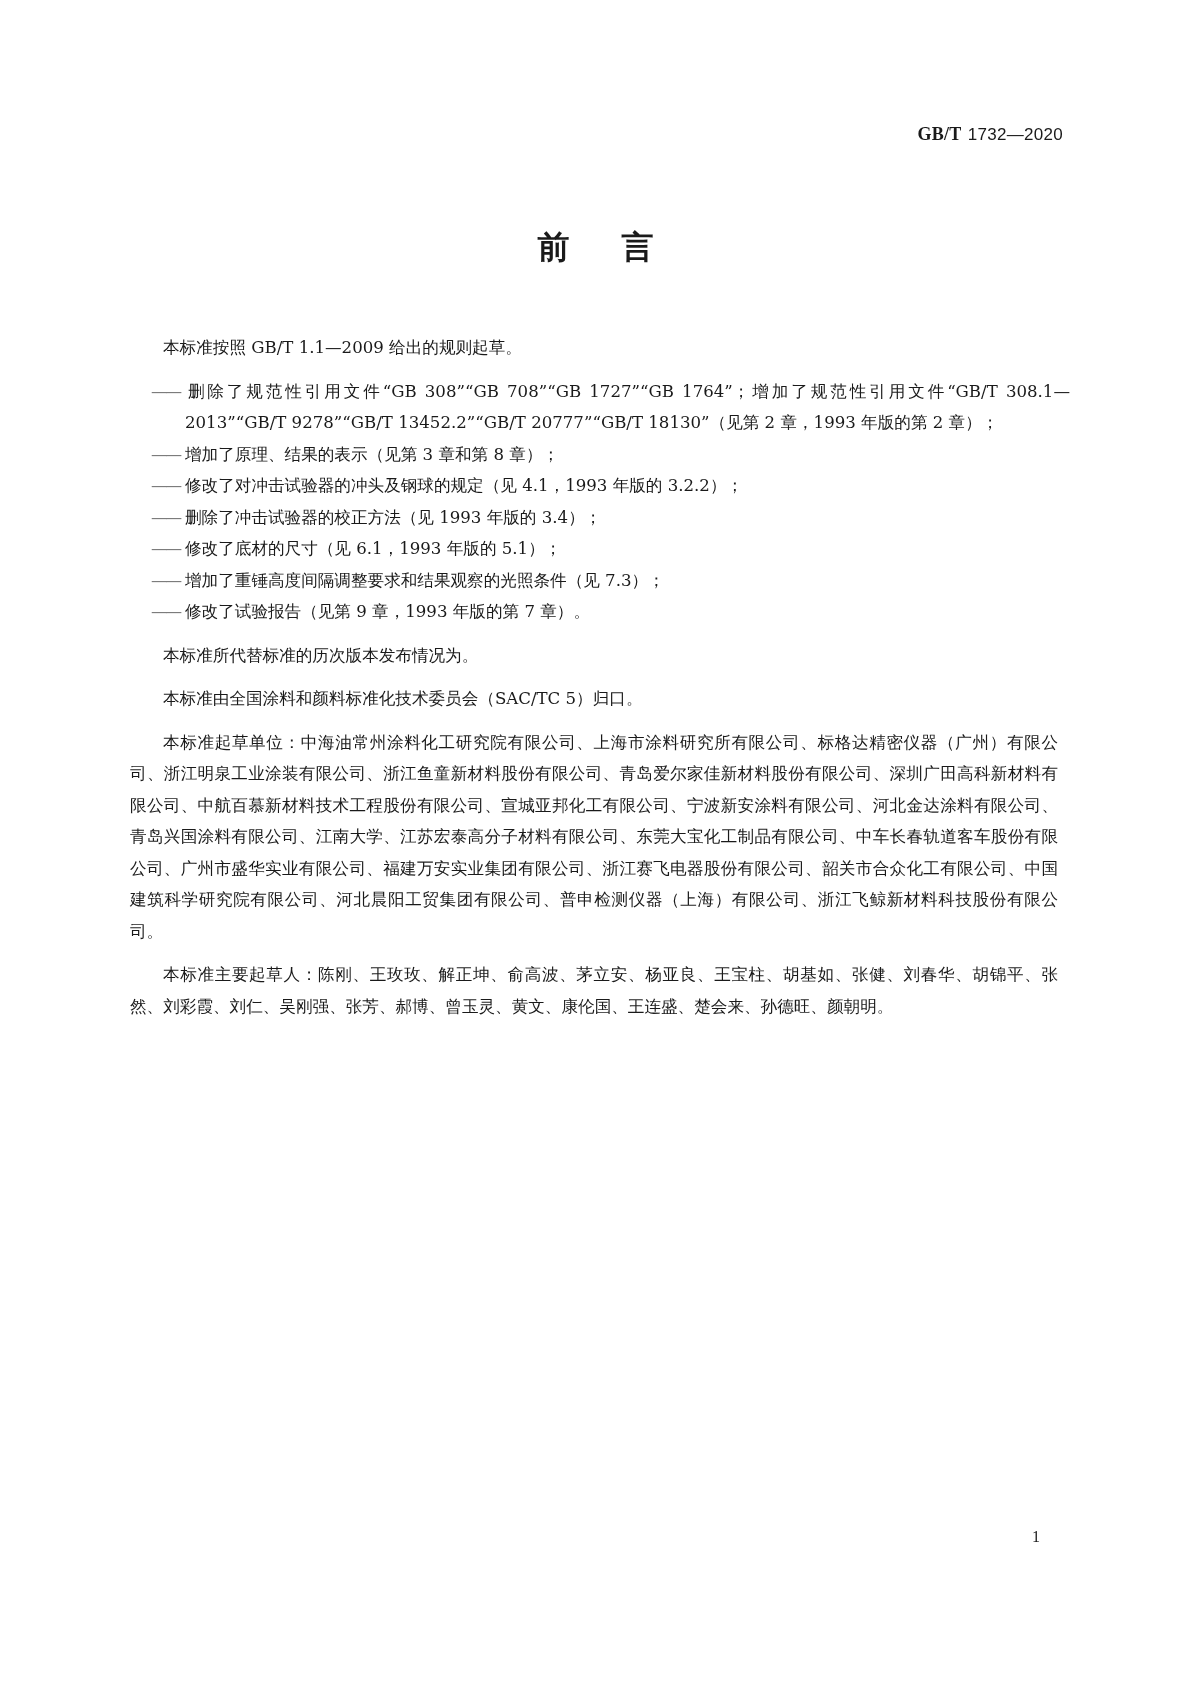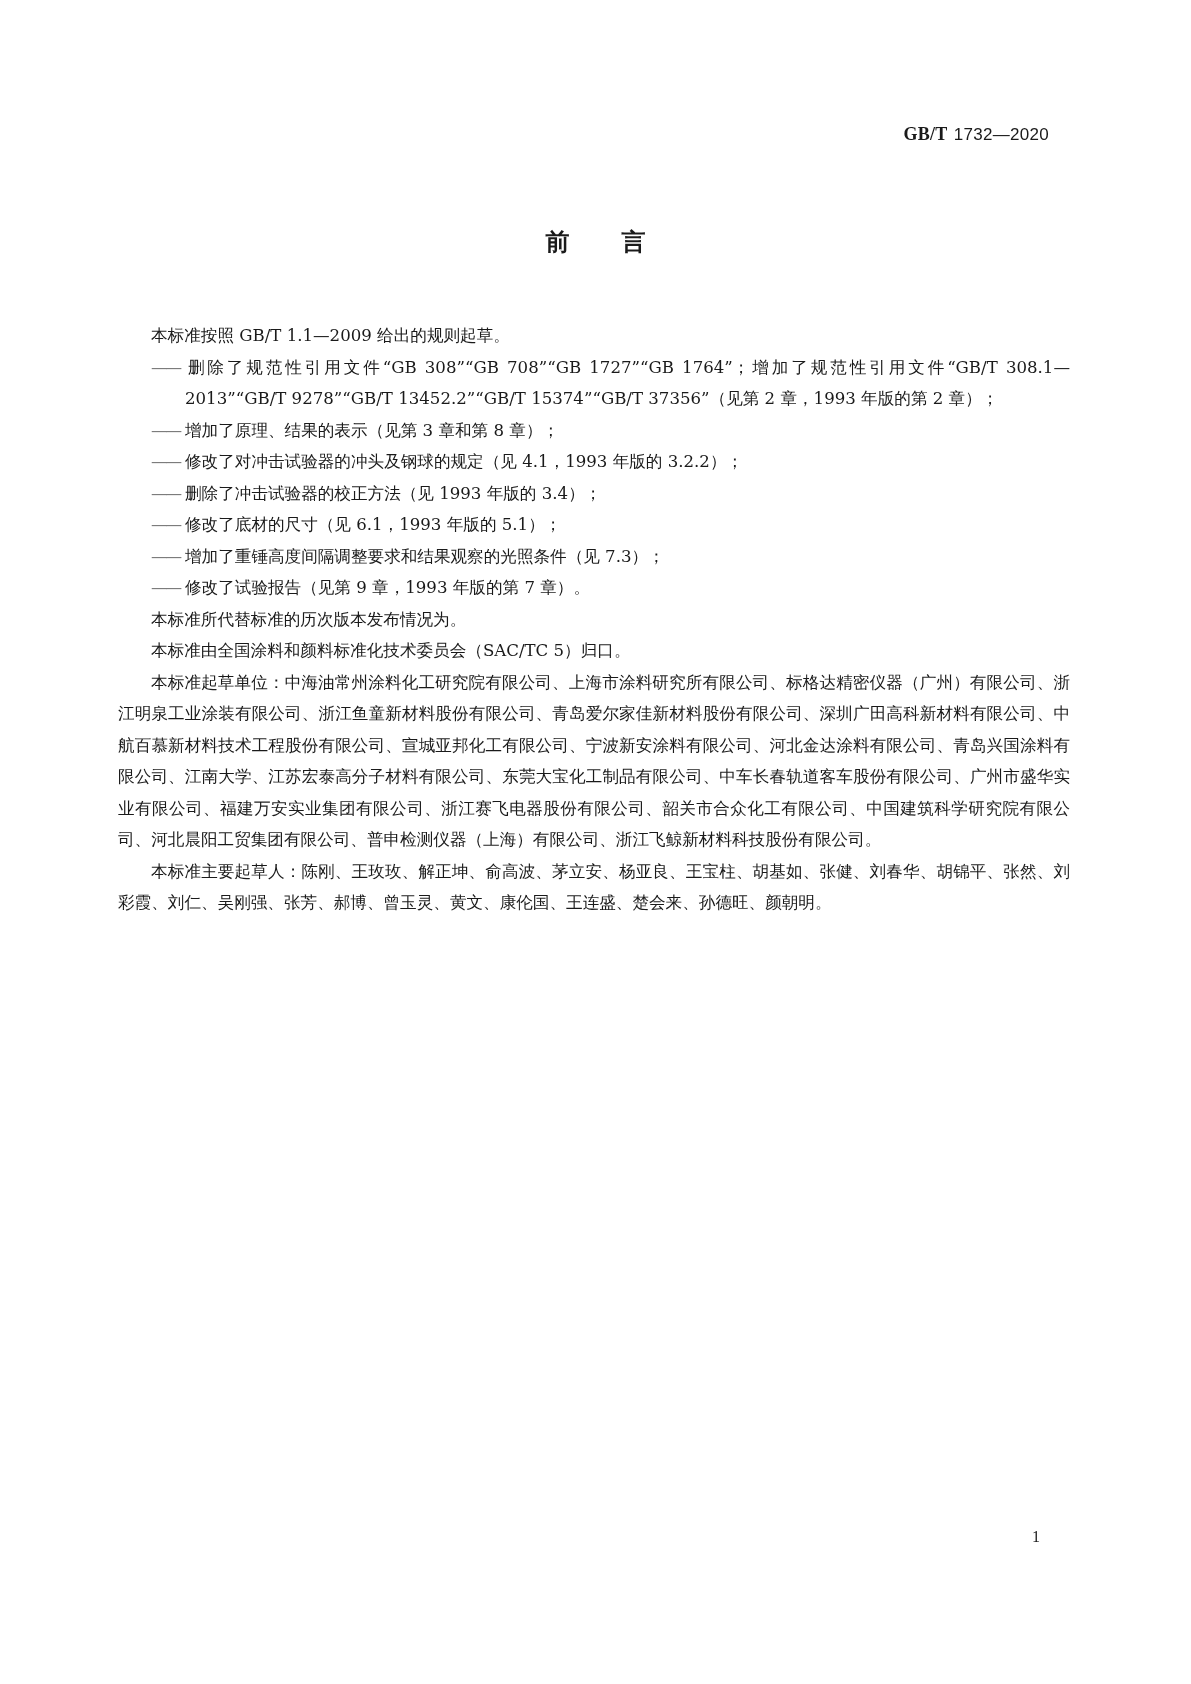--- a/index.html
+++ b/index.html
@@ -11,21 +11,21 @@
       width: 1191px;
       height: 1684px;
       position: relative;
       overflow: hidden;
       font-family: "DejaVu Serif", "Liberation Serif", serif;
       color: #1a1a1a;
     }
     .std-code {
       position: absolute;
       top: 124px;
-      right: 142px;
+      right: 128px;
       font-size: 17px;
       letter-spacing: 0.3px;
     }
     .std-code .gbt {
       font-family: "Liberation Serif", "DejaVu Serif", serif;
       font-weight: bold;
       font-size: 18px;
     }
     .std-code .num {
       font-family: "Liberation Sans", "DejaVu Sans", sans-serif;
@@ -33,34 +33,34 @@
       margin-left: 6px;
     }
     .title {
       position: absolute;
       top: 226px;
       left: 0;
       width: 1191px;
       text-align: center;
       font-family: "DejaVu Sans", "Liberation Sans", sans-serif;
       font-weight: bold;
-      font-size: 24px;
+      font-size: 32px;
       letter-spacing: 52px;
       text-indent: 52px;
     }
     .content {
       position: absolute;
       top: 320px;
       left: 118px;
       width: 952px;
       font-size: 16.6px;
       line-height: 31.5px;
     }
     .para {
-      margin: 0;
+      margin: 12px;
       text-indent: 33px;
       text-align: justify;
     }
     .list-item {
       margin: 0;
       padding-left: 67px;
       text-indent: -34px;
       text-align: justify;
     }
     .dash {
@@ -84,21 +84,21 @@
 <div class="std-code">
   <span class="gbt">GB/T</span><span class="num">1732—2020</span>
 </div>
 
 <div class="title">前言</div>
 
 <div class="content">
   <p class="para">本标准按照 GB/T 1.1—2009 给出的规则起草。</p>
 
   <div>
-    <p class="list-item"><span class="dash">——</span><span>删除了规范性引用文件“GB 308”“GB 708”“GB 1727”“GB 1764”；增加了规范性引用文件“GB/T 308.1—2013”“GB/T 9278”“GB/T 13452.2”“GB/T 15374”“GB/T 37356”（见第 2 章，1993 年版的第 2 章）；</span></p>
+    <p class="list-item"><span class="dash">——</span><span>删除了规范性引用文件“GB 308”“GB 708”“GB 1727”“GB 1764”；增加了规范性引用文件“GB/T 308.1—2013”“GB/T 9278”“GB/T 13452.2”“GB/T 20777”“GB/T 18130”（见第 2 章，1993 年版的第 2 章）；</span></p>
     <p class="list-item"><span class="dash">——</span><span>增加了原理、结果的表示（见第 3 章和第 8 章）；</span></p>
     <p class="list-item"><span class="dash">——</span><span>修改了对冲击试验器的冲头及钢球的规定（见 4.1，1993 年版的 3.2.2）；</span></p>
     <p class="list-item"><span class="dash">——</span><span>删除了冲击试验器的校正方法（见 1993 年版的 3.4）；</span></p>
     <p class="list-item"><span class="dash">——</span><span>修改了底材的尺寸（见 6.1，1993 年版的 5.1）；</span></p>
     <p class="list-item"><span class="dash">——</span><span>增加了重锤高度间隔调整要求和结果观察的光照条件（见 7.3）；</span></p>
     <p class="list-item"><span class="dash">——</span><span>修改了试验报告（见第 9 章，1993 年版的第 7 章）。</span></p>
   </div>
 
   <p class="para">本标准所代替标准的历次版本发布情况为。</p>
   <p class="para">本标准由全国涂料和颜料标准化技术委员会（SAC/TC 5）归口。</p>

